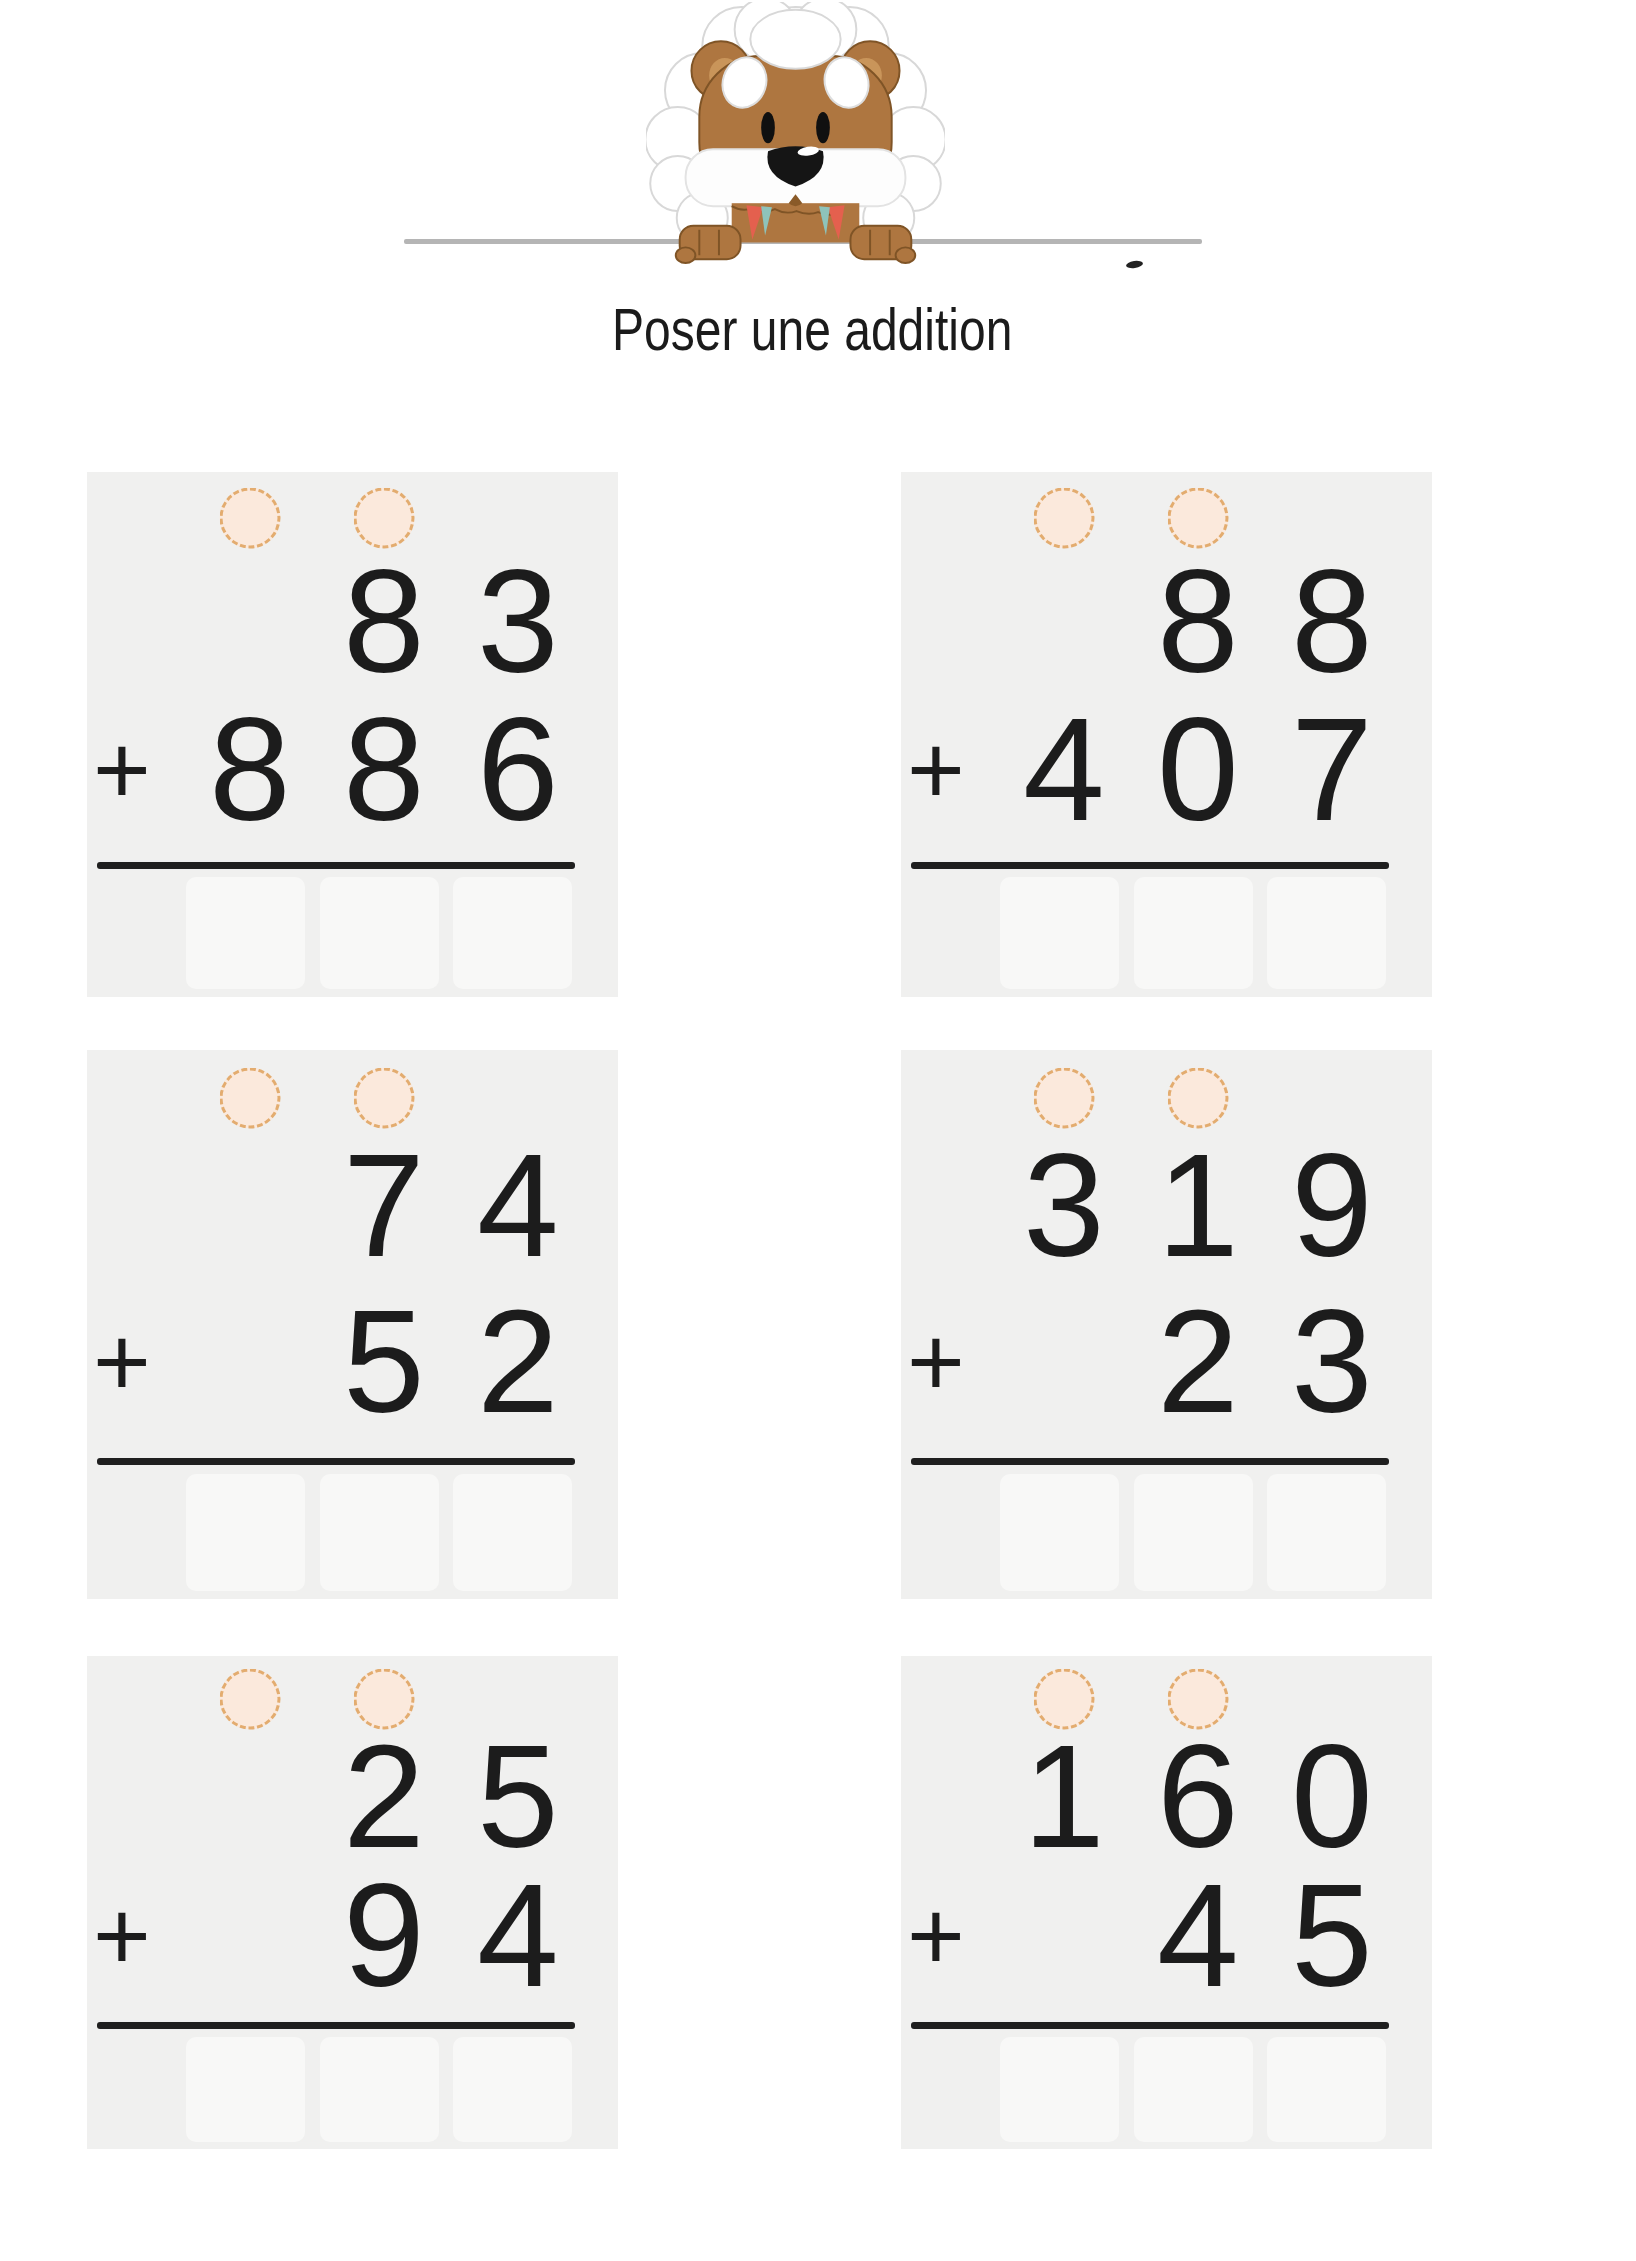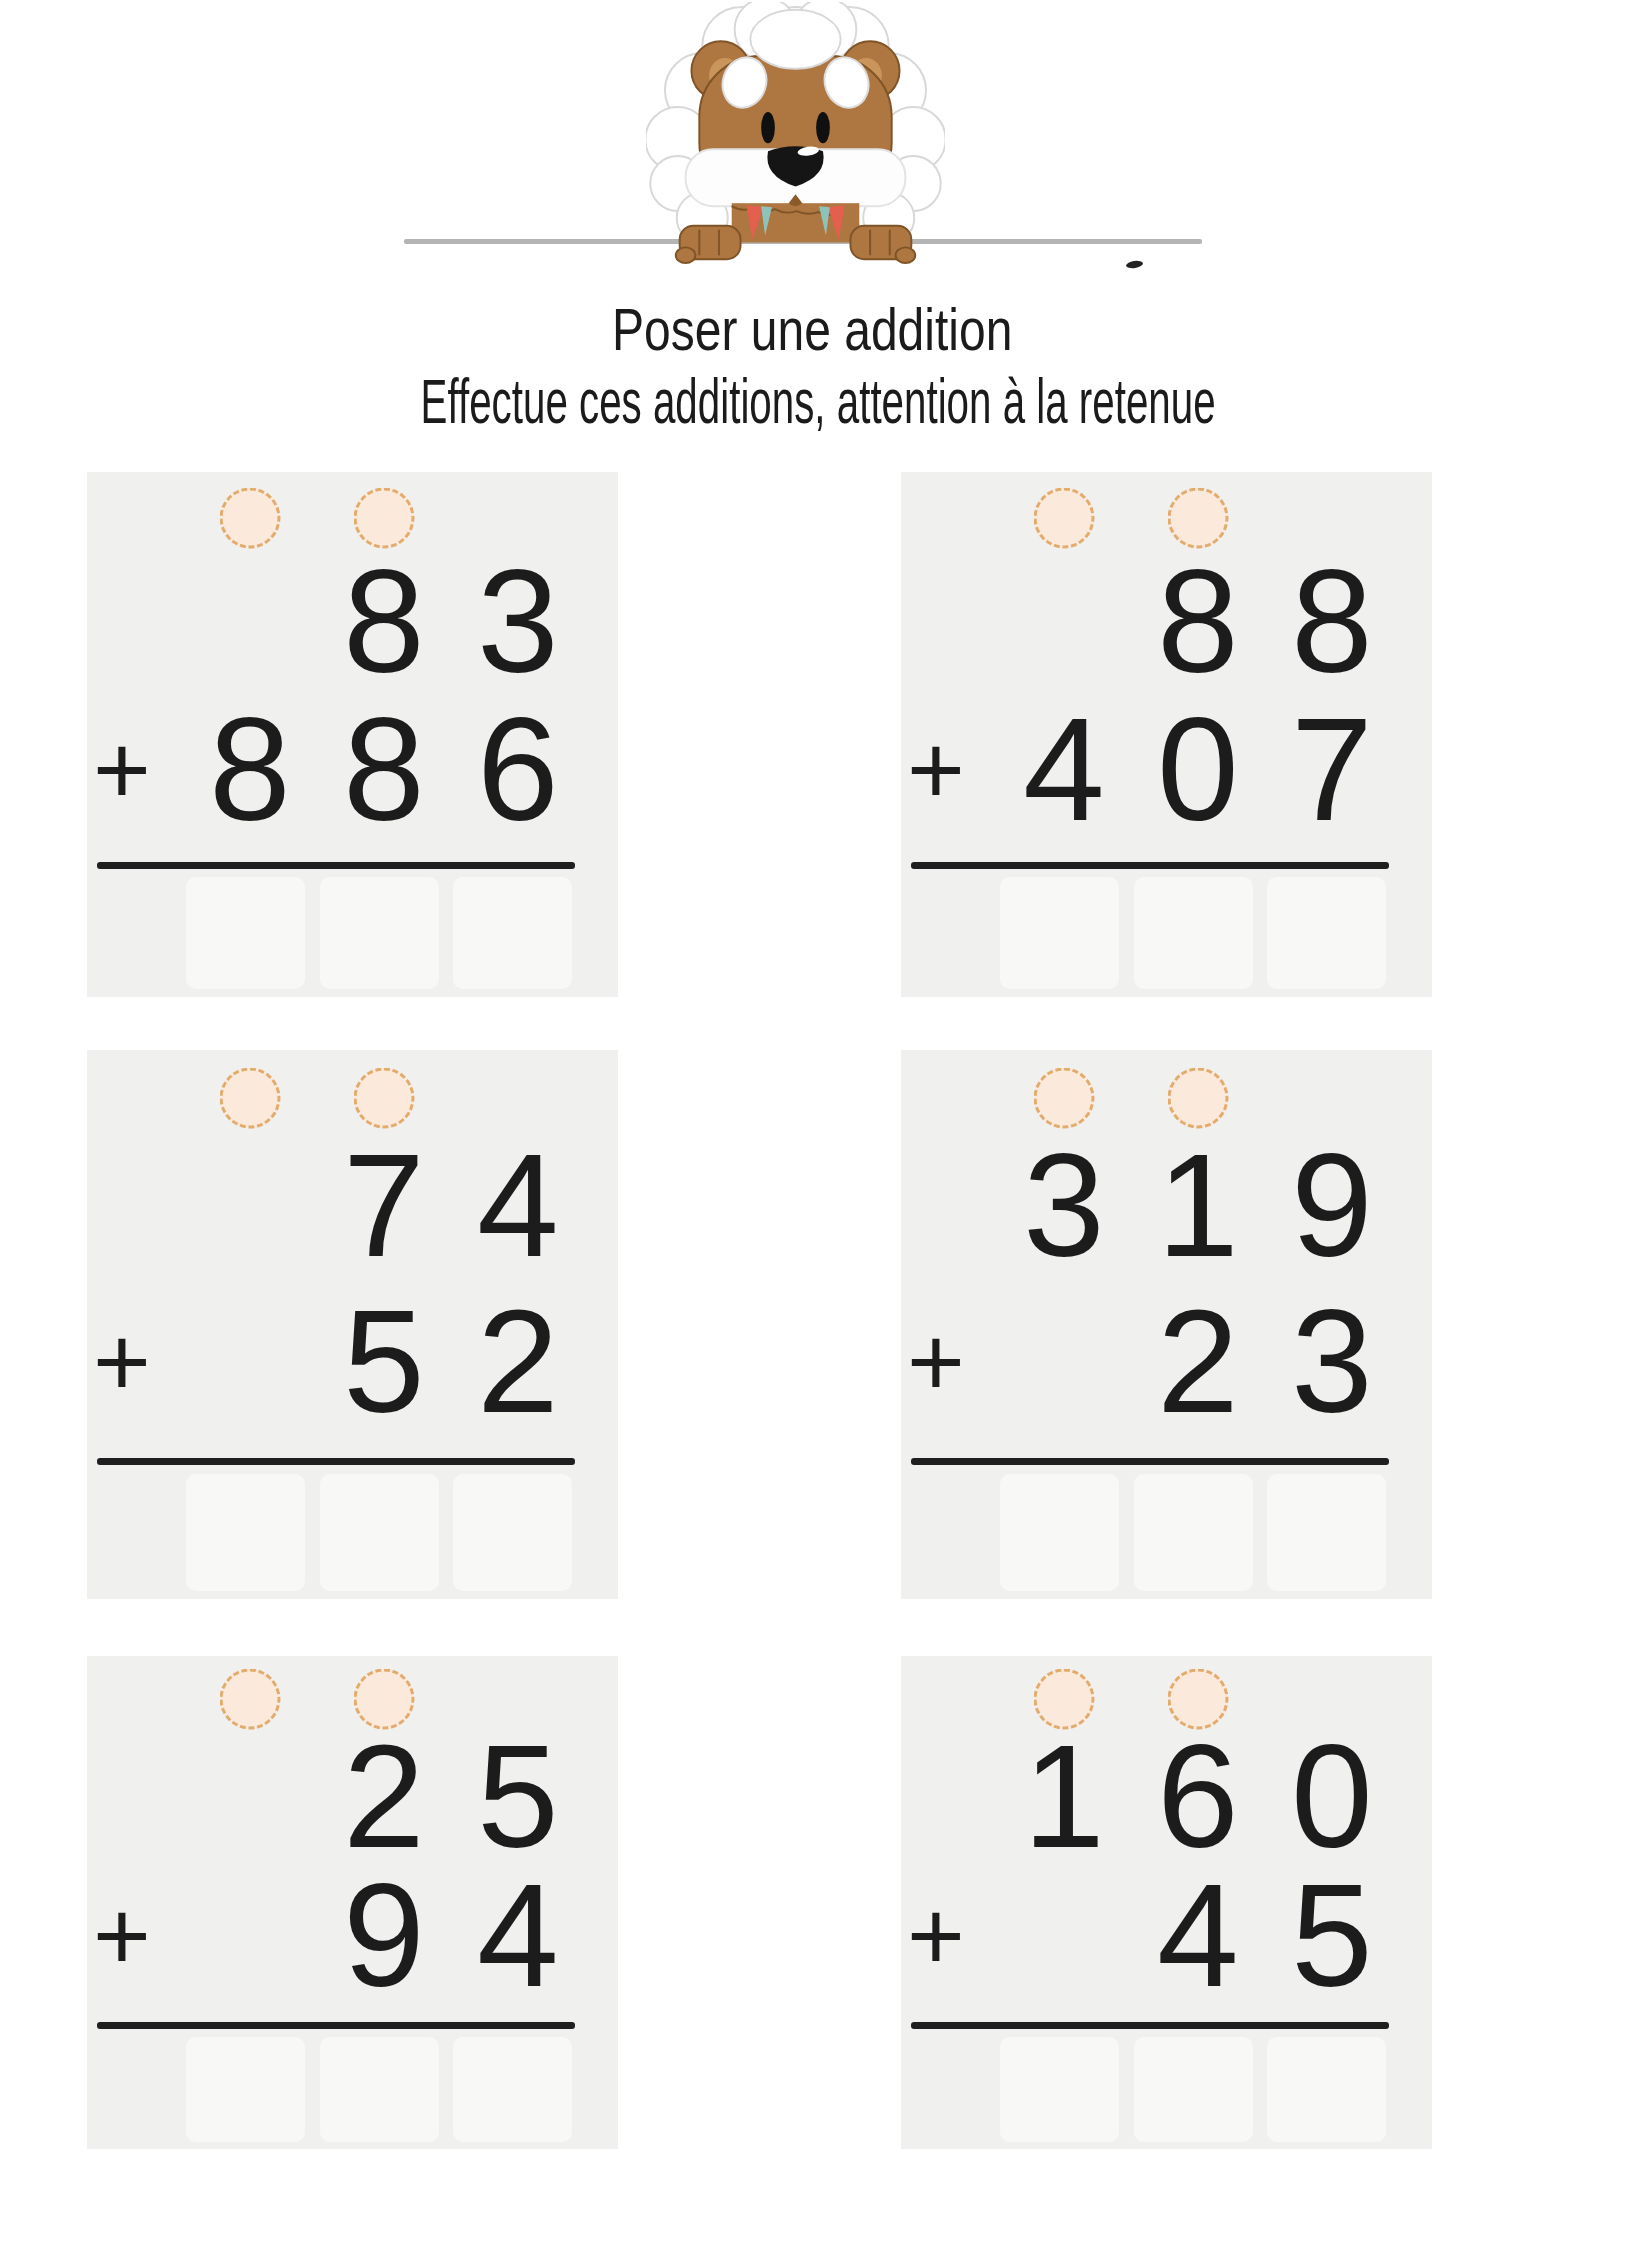--- a/index.html
+++ b/index.html
@@ -86,21 +86,20 @@
       <rect x="32" y="228" width="62" height="34" rx="14" fill="#ae7640" stroke="#7f5426" stroke-width="2"></rect>
       <path d="M 52 232 V 258 M 72 232 V 258" stroke="#7f5426" stroke-width="2" fill="none"></path>
       <ellipse cx="38" cy="258" rx="10" ry="8" fill="#ae7640" stroke="#7f5426" stroke-width="2"></ellipse>
       <rect x="206" y="228" width="62" height="34" rx="14" fill="#ae7640" stroke="#7f5426" stroke-width="2"></rect>
       <path d="M 226 232 V 258 M 246 232 V 258" stroke="#7f5426" stroke-width="2" fill="none"></path>
       <ellipse cx="262" cy="258" rx="10" ry="8" fill="#ae7640" stroke="#7f5426" stroke-width="2"></ellipse>
     </svg>
   </div>
 
   <div class="title"><span>Poser une addition</span></div>
-  <div class="subtitle"><span>Effectue ces additions, attention à la retenue</span></div>
 
   <div id="problems">
       <div class="card" style="left: 87px; top: 472px; height: 525px;">
         <div class="carry-circle" style="left: 163px; top: 8.7%;"></div>
         <div class="carry-circle" style="left: 297px; top: 8.7%;"></div>
         <div class="digit" style="left: 297px; top: 28.3%;">8</div>
         <div class="digit" style="left: 431px; top: 28.3%;">3</div>
         <div class="digit" style="left: 163px; top: 56.6%;">8</div>
         <div class="digit" style="left: 297px; top: 56.6%;">8</div>
         <div class="digit" style="left: 431px; top: 56.6%;">6</div>

